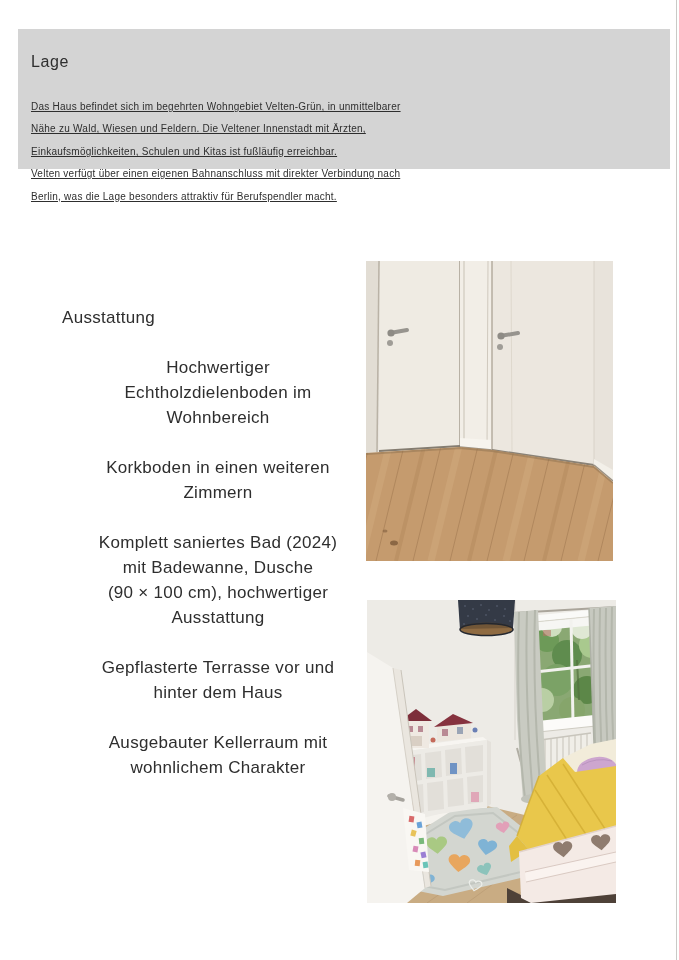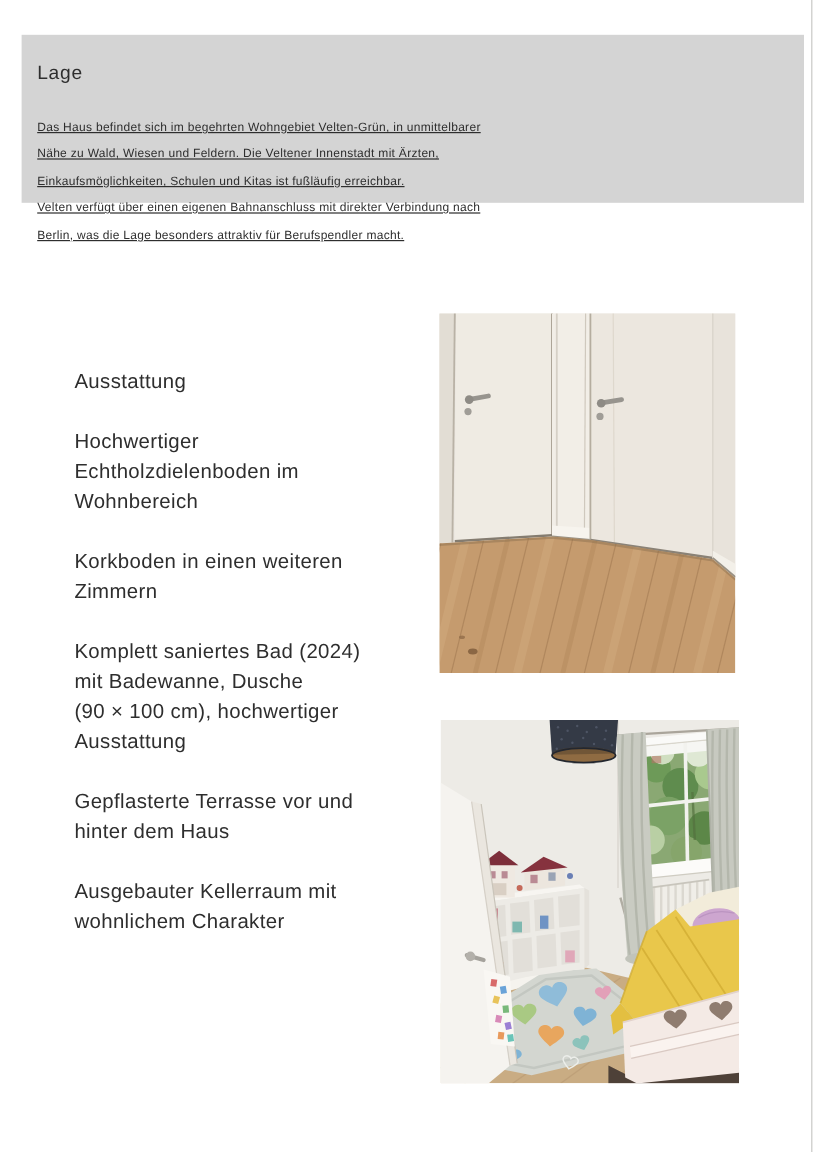--- a/index.html
+++ b/index.html
@@ -23,21 +23,21 @@
   }
   .lage-text{
     font-size:10px;line-height:22.4px;letter-spacing:0.25px;
     white-space:pre-line;margin:0;text-decoration:underline;
   }
   .features{
     position:absolute;left:62px;top:275px;width:312px;
     font-size:17px;line-height:25px;letter-spacing:0.3px;margin-top:30px;
   }
   .feature-heading{margin:0 0 25px 0;font-weight:400;font-size:17px;}
-  .feature-item{margin:0 0 25px 0;white-space:pre-line;}
+  .feature-item{margin:0 0 25px 0;white-space:pre-line;text-align:center;}
   .photo{position:absolute;overflow:hidden;}
   .photo svg{display:block;}
   .photo-hallway{left:366px;top:261px;width:247px;height:300px;}
   .photo-bedroom{left:367px;top:600px;width:249px;height:303px;}
 </style>
 </head>
 <body>
 
 <div class="page-edge"></div>
 

